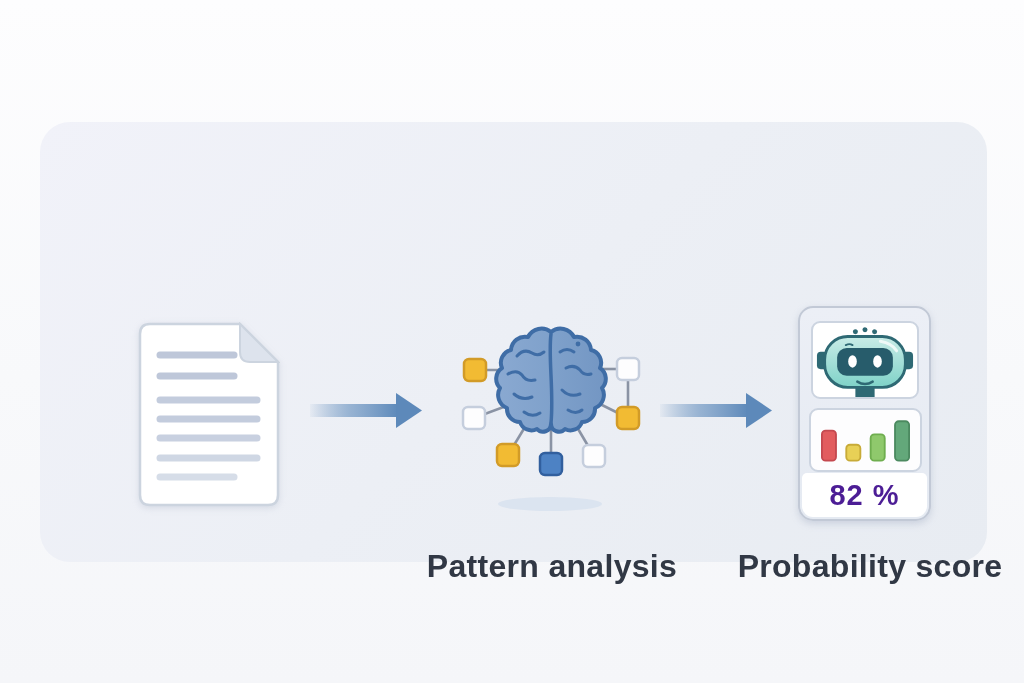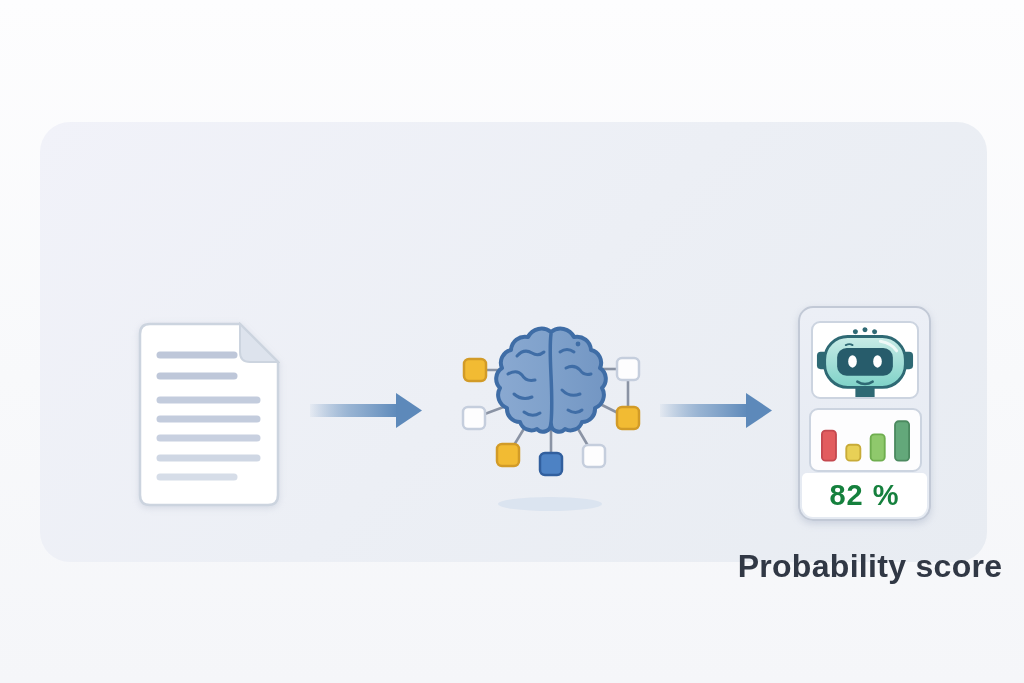--- a/index.html
+++ b/index.html
@@ -31,21 +31,21 @@
   .bars-panel{
     position:absolute;left:9px;top:100px;width:113px;height:64px;
     background:#fdfdfe;border:2px solid #ccd4e0;border-radius:9px;box-sizing:border-box;overflow:hidden;
   }
   .score-strip{
     position:absolute;left:2px;right:2px;bottom:2px;height:44px;
     background:#ffffff;border-radius:5px 5px 11px 11px;
     display:flex;align-items:center;justify-content:center;
   }
   .score-text{
-    font-size:29px;font-weight:600;color:#15803d;letter-spacing:1px;
+    font-size:29px;font-weight:600;color:#4c1d95;letter-spacing:1px;
   }
   .label{
     position:absolute;top:426px;width:320px;text-align:center;
     font-size:32px;font-weight:600;color:#313845;letter-spacing:.3px;
   }
   .label1{left:8px;}
   .label2{left:352px;}
   .label3{left:670px;}
 </style>
 </head>
@@ -178,16 +178,17 @@
           <rect x="36" width="15" rx="4" stroke-width="2" height="17" y="37" fill="#e8d056" stroke="#c8ab38"></rect>
           <rect x="62" width="15" rx="4" stroke-width="2" height="28" y="26" fill="#8fc96c" stroke="#6fae4f"></rect>
           <rect x="88" width="15" rx="4" stroke-width="2" height="42" y="12" fill="#63a87a" stroke="#4c8a60"></rect>
         </svg>
       </div>
       <div class="score-strip">
         <span class="score-text">82 %</span>
       </div>
     </div>
 
+    <div class="label label2">Pattern analysis</div>
     <div class="label label3">Probability score</div>
 
   </div>
 </div>
 
 </body></html>

